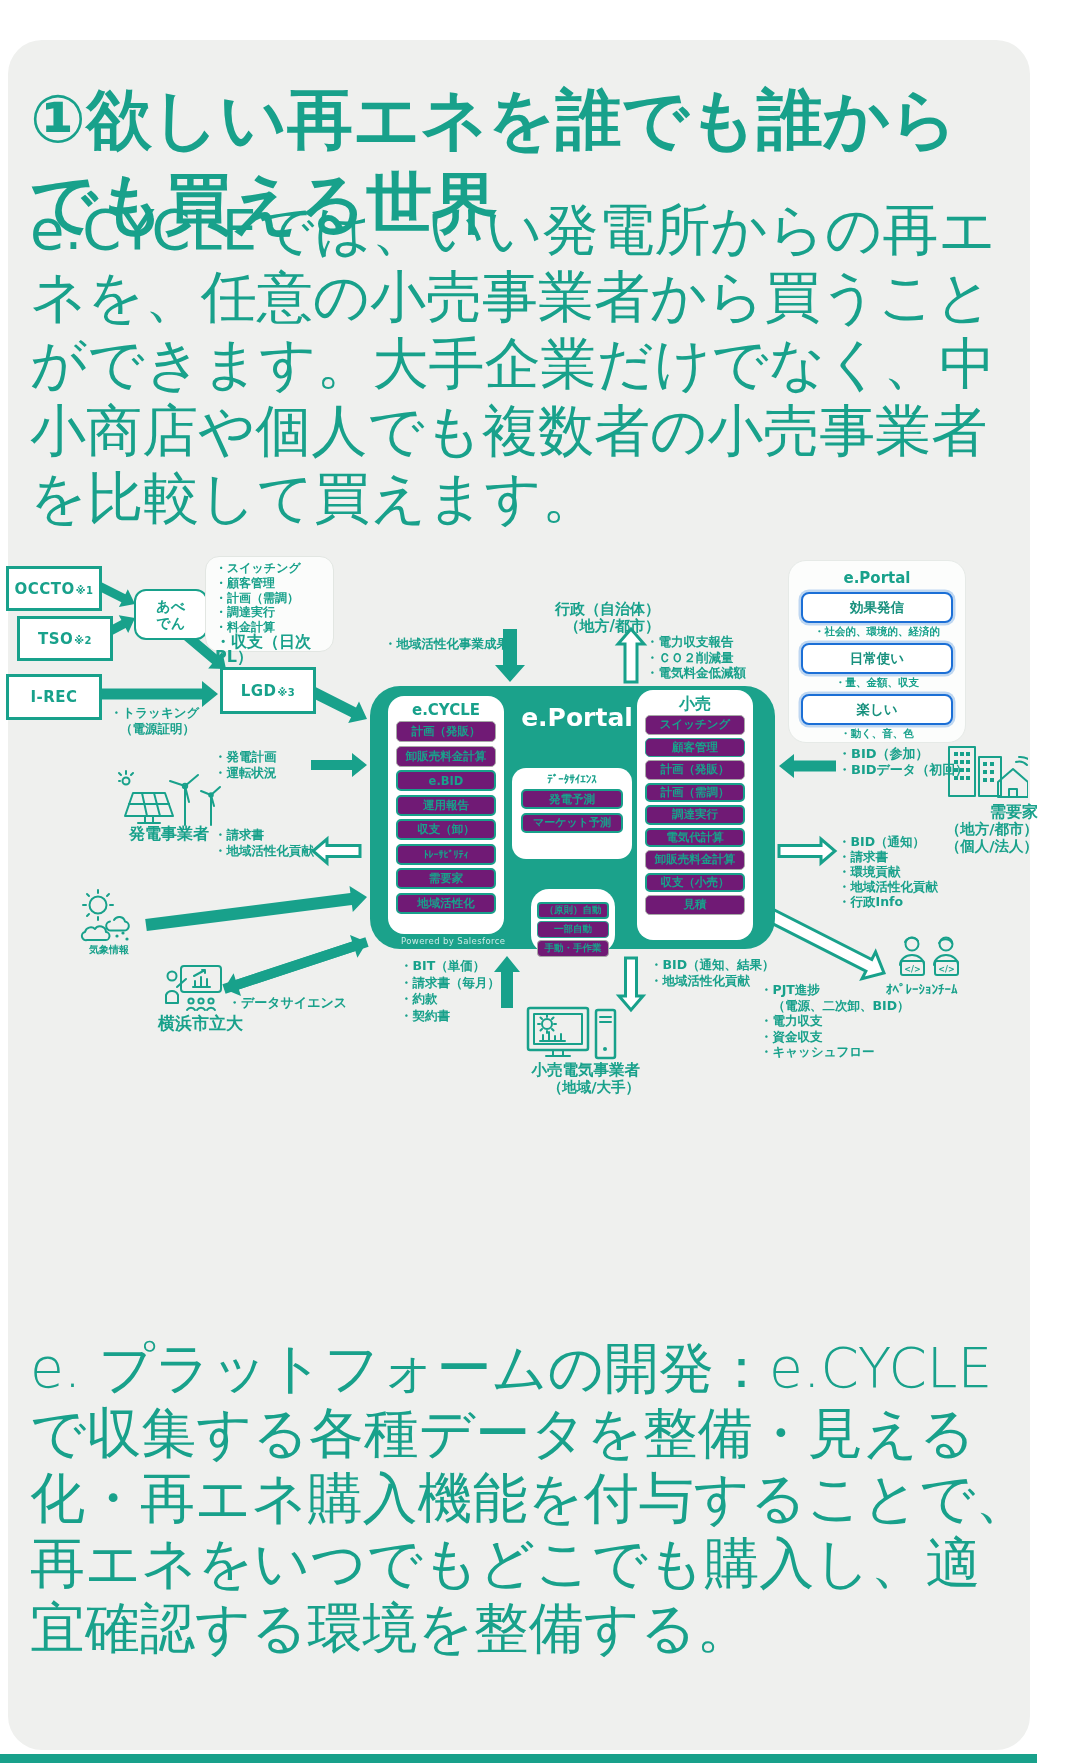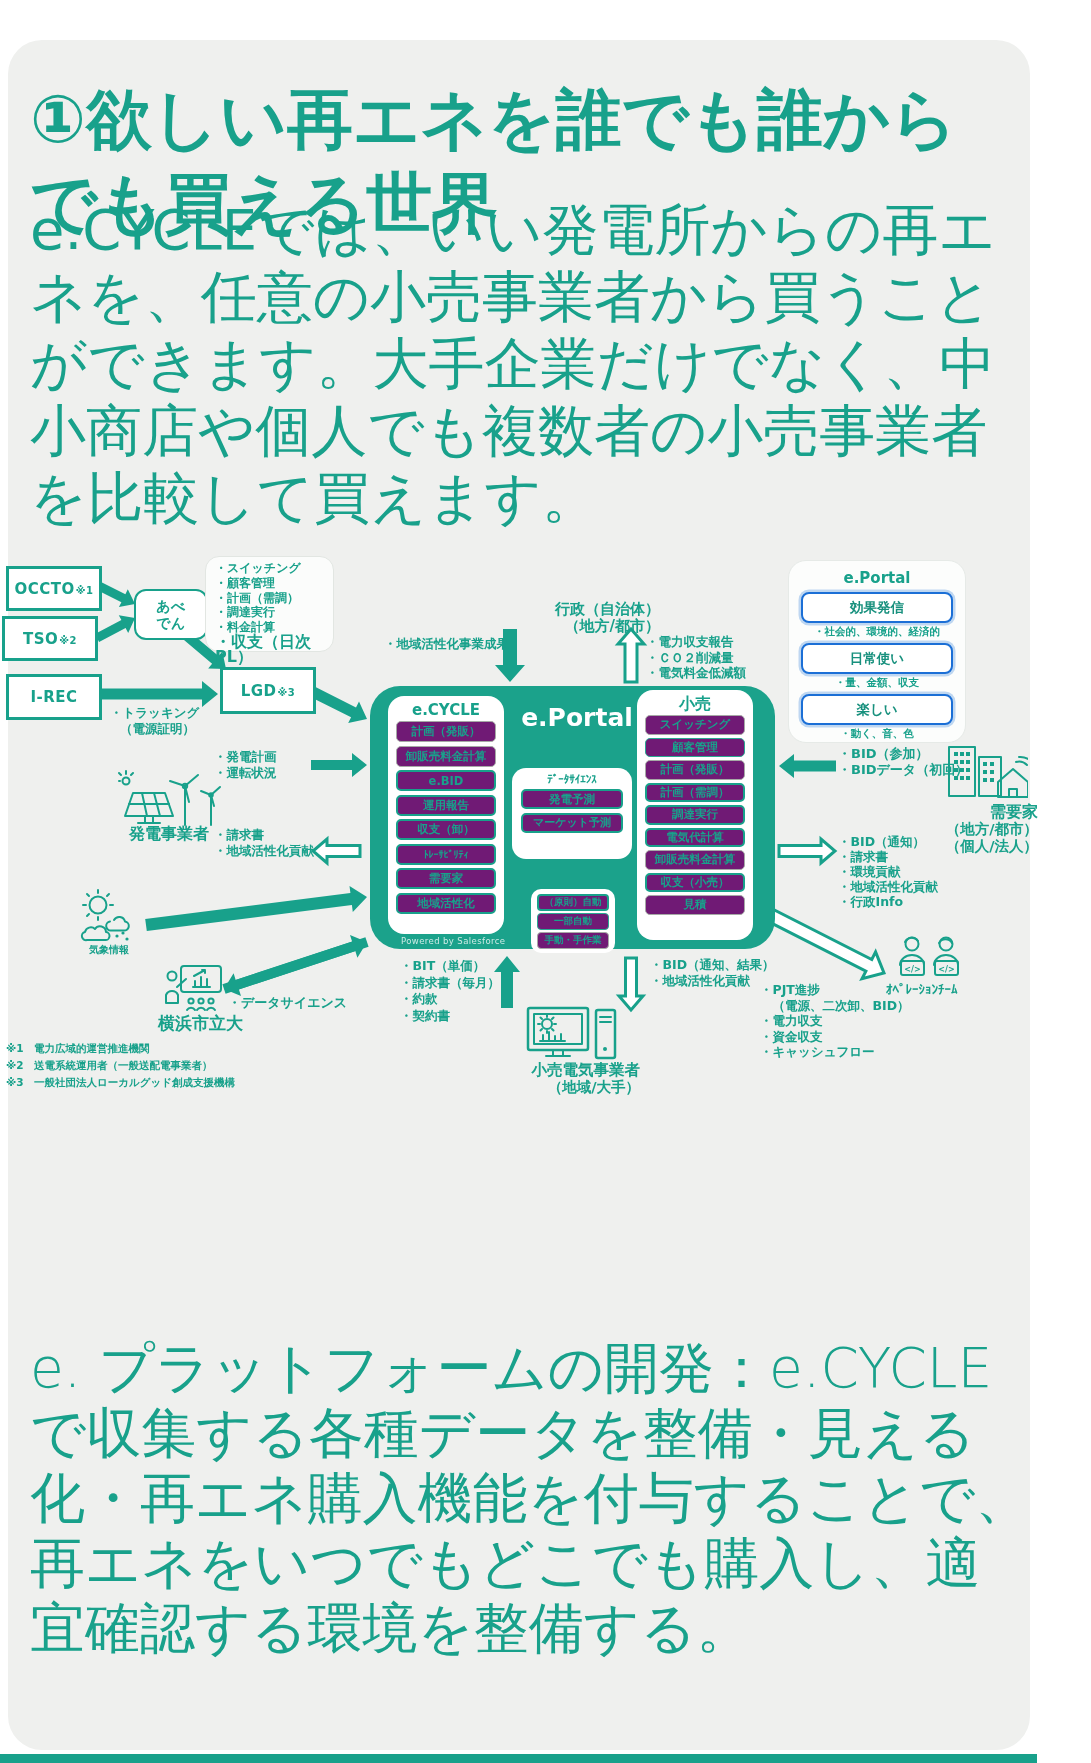--- a/index.html
+++ b/index.html
@@ -91,21 +91,21 @@
       <polygon points="360.0,845.5 327.0,845.5 327.0,839.0 313.0,851.0 327.0,863.0 327.0,856.5 360.0,856.5" fill="#ffffff" stroke="#18A18B" stroke-width="3"></polygon>
       <polygon points="779.0,856.5 821.0,856.5 821.0,863.0 835.0,851.0 821.0,839.0 821.0,845.5 779.0,845.5" fill="#ffffff" stroke="#18A18B" stroke-width="3"></polygon>
       <polygon points="625.5,958.0 625.5,996.0 619.0,996.0 631.0,1010.0 643.0,996.0 636.5,996.0 636.5,958.0" fill="#ffffff" stroke="#18A18B" stroke-width="3"></polygon>
       <polygon points="765.1,919.8 865.9,971.1 862.0,978.7 884.0,973.0 875.6,951.9 871.8,959.5 770.9,908.2" fill="#ffffff" stroke="#18A18B" stroke-width="3"></polygon>
     </svg>
 
   <div class="abs dbox" style="left:6px;top:566px;width:90px;height:39px;">
     <span>OCCTO</span>
       <span class="sup">※1</span>
   </div>
-  <div class="abs dbox" style="left:2px;top:616px;width:90px;height:39px;text-align:right;">
+  <div class="abs dbox" style="left:17px;top:616px;width:90px;height:39px;text-align:right;">
     <span>TSO</span>
       <span class="sup">※2</span>
   </div>
   <div class="abs dbox" style="left:6px;top:674px;width:90px;height:40px;">
     <span>I-REC</span>
   </div>
 
   <div class="abs dbox rnd" style="left:134px;top:589px;width:70px;height:47px;border-width:2.5px;font-size:14px;white-space:pre-line;line-height:17px;">
     <span style="white-space:pre-line;text-align:center;">あべ
 でん</span>
@@ -173,25 +173,20 @@
     <path d="M2 31 a6.5 6.5 0 0 1 12 0 l0 8 h-12 z"></path>
     <path d="M13 23 L22 15"></path>
     <circle cx="27" cy="37" r="2.6"></circle>
       <circle cx="37" cy="37" r="2.6"></circle>
       <circle cx="47" cy="37" r="2.6"></circle>
     <path d="M23 46 a4.5 4 0 0 1 8 0 M33 46 a4.5 4 0 0 1 8 0 M43 46 a4.5 4 0 0 1 8 0"></path>
   </svg>
   <div class="abs bl" style="left:228px;top:995px;font-size:13px;">・データサイエンス</div>
   <div class="abs lbl" style="left:158px;top:1012px;font-size:17px;">横浜市立大</div>
 
-  <div class="abs" style="left:6px;top:1040px;">
-    <div class="fn">※1　電力広域的運営推進機関</div>
-    <div class="fn">※2　送電系統運用者（一般送配電事業者）</div>
-    <div class="fn">※3　一般社団法人ローカルグッド創成支援機構</div>
-  </div>
 
   <div class="abs ctr" style="left:460px;top:600px;width:200px;">
     <div class="lbl" style="font-size:15px;line-height:18px;">行政（自治体）</div>
     <div class="lbl" style="font-size:15px;line-height:17px;">（地方/都市）</div>
   </div>
   <div class="abs bl" style="left:384px;top:636px;">・地域活性化事業成果</div>
   <div class="abs" style="left:646px;top:634px;">
     <div class="bl">・電力収支報告</div>
     <div class="bl">・ＣＯ２削減量</div>
     <div class="bl">・電気料金低減額</div>
@@ -212,21 +207,21 @@
     <div class="chip auto">需要家</div>
     <div class="chip auto">地域活性化</div>
   </div>
 
   <div class="abs panel" style="left:512px;top:768px;width:120px;height:91px;border-radius:14px;">
     <div class="ds-title">ﾃﾞｰﾀｻｲｴﾝｽ</div>
     <div class="chip auto" style="width:102px;height:20px;">発電予測</div>
     <div class="chip auto" style="width:102px;height:20px;font-size:11px;">マーケット予測</div>
   </div>
 
-  <div class="abs panel" style="left:531px;top:889px;width:84px;height:64px;border-radius:10px;padding-top:5px;">
+  <div class="abs panel" style="left:531px;top:889px;width:84px;height:64px;border-radius:18px;padding-top:13px;">
     <div class="chip auto lchip">（原則）自動</div>
     <div class="chip semi lchip">一部自動</div>
     <div class="chip manual lchip">手動・手作業</div>
   </div>
 
   <div class="abs panel" style="left:637px;top:690px;width:116px;height:250px;">
     <div class="ptitle" style="font-size:16px;">小売</div>
     <div class="chip manual small">スイッチング</div>
     <div class="chip semi small">顧客管理</div>
     <div class="chip manual small">計画（発販）</div>

